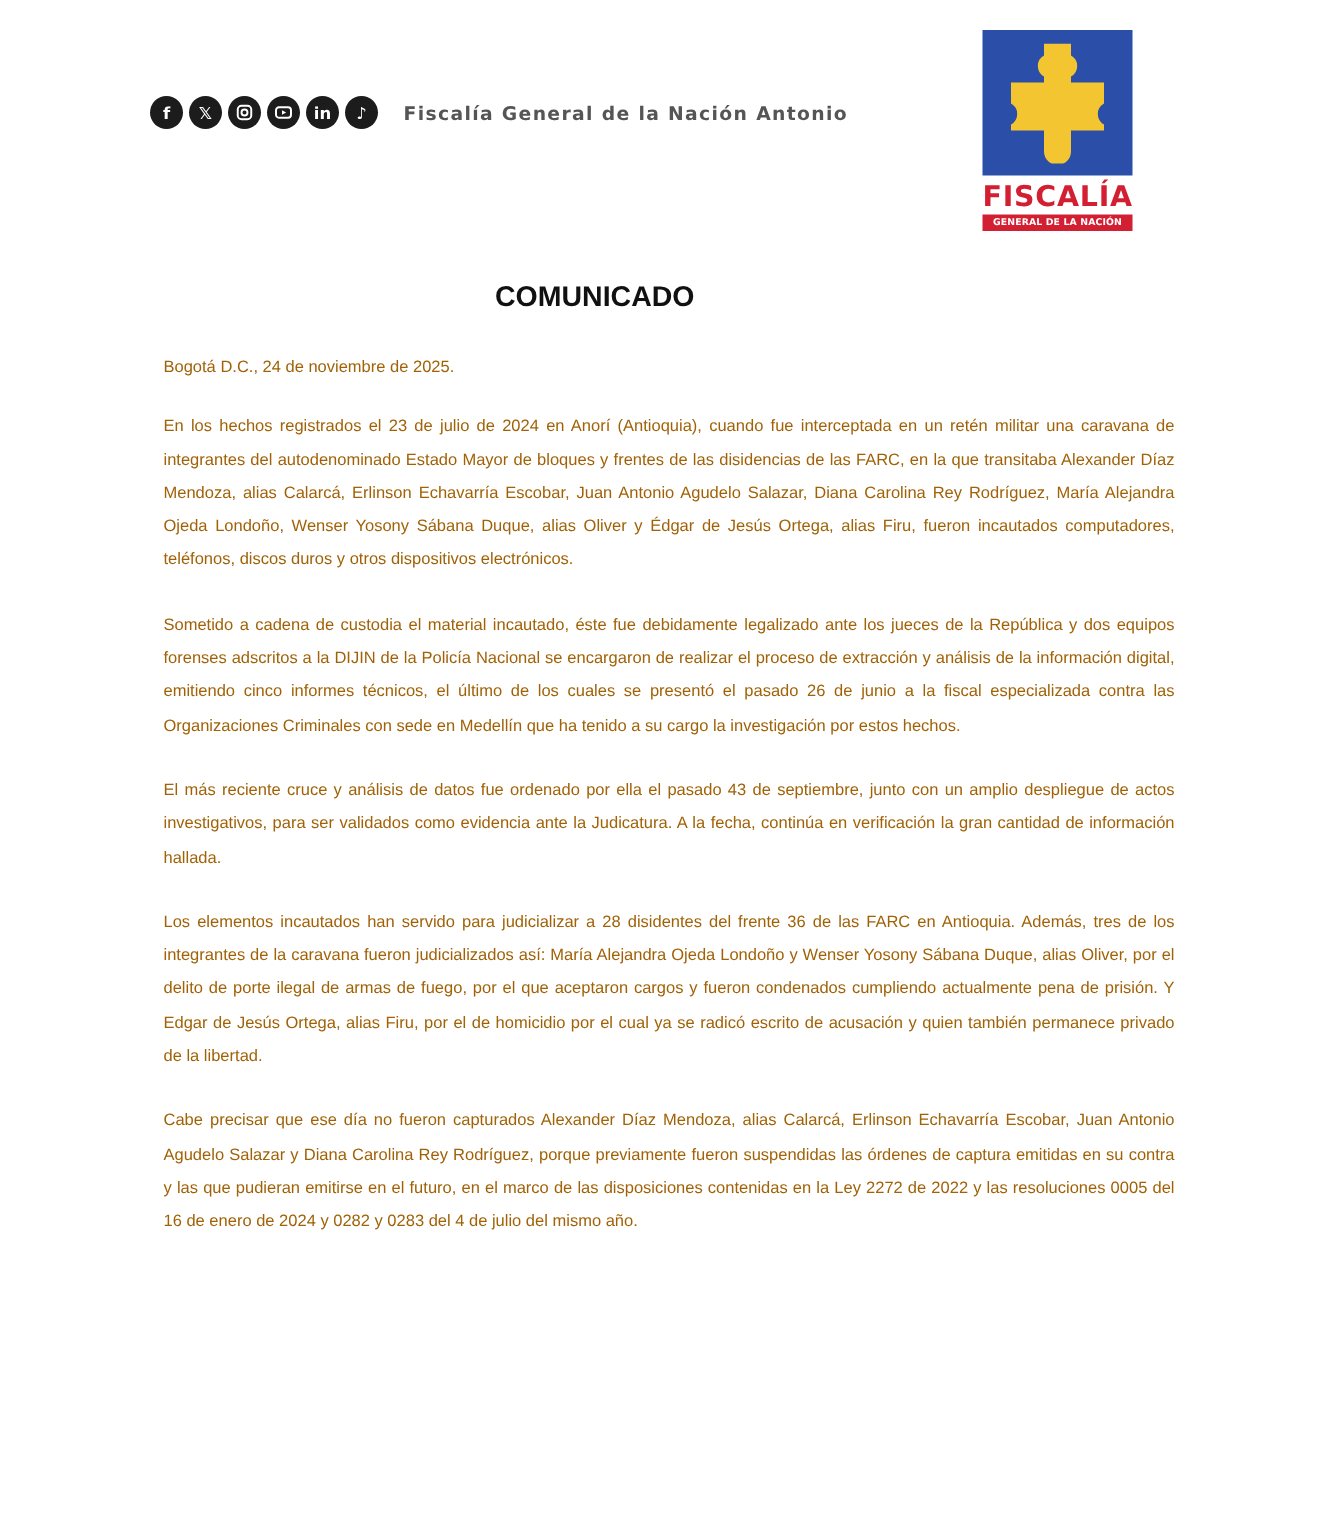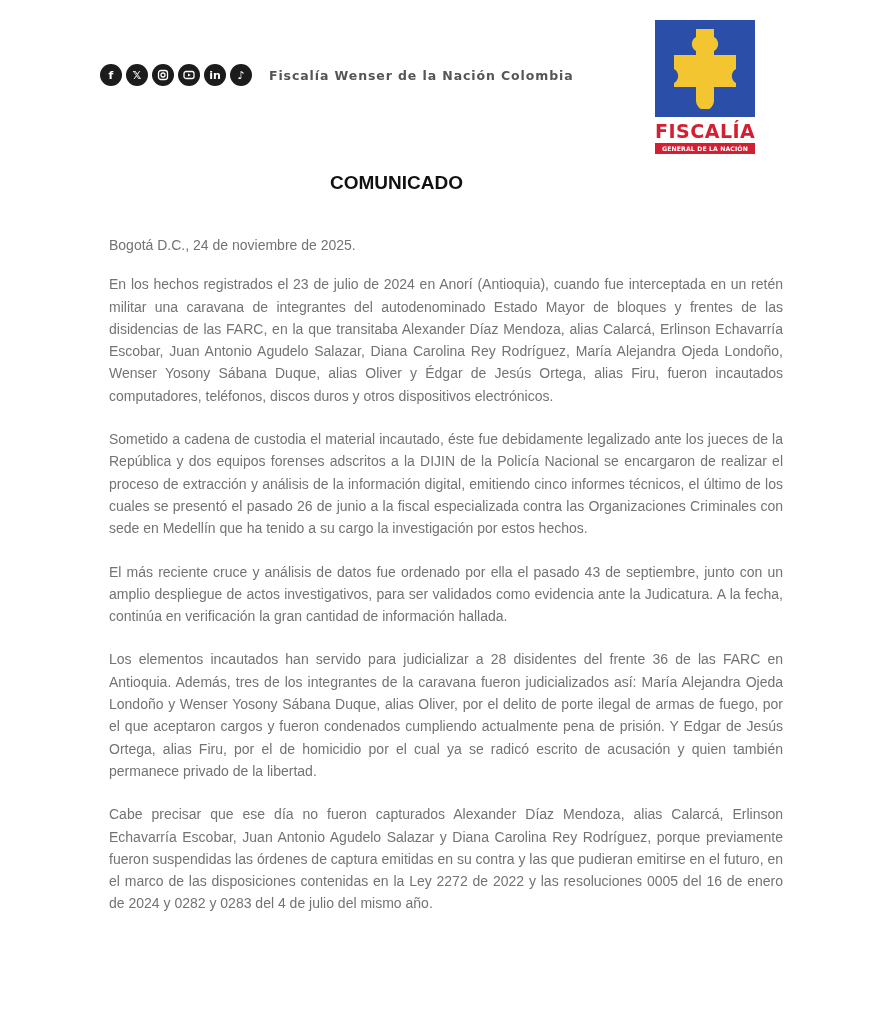--- a/index.html
+++ b/index.html
@@ -6,22 +6,22 @@
   body { width: 885px; height: 1024px; position: relative; overflow: hidden; font-family: "Liberation Sans", sans-serif; color: #1a1a1a; }
   .header { position: absolute; left: 100px; top: 64px; display: flex; align-items: center; }
   .socials { display: flex; gap: 4px; }
   .soc { width: 22px; height: 22px; border-radius: 50%; background: #1c1c1c; color: #fff; display: flex; align-items: center; justify-content: center; font-family: "DejaVu Sans", sans-serif; font-size: 11px; font-weight: bold; }
   .soc svg { width: 12px; height: 12px; }
   .org-name { margin-left: 17px; font-family: "DejaVu Sans", sans-serif; font-size: 12.5px; font-weight: bold; color: #555; letter-spacing: 0.9px; }
   .logo { position: absolute; left: 655px; top: 20px; width: 100px; }
   .logo-box { width: 100px; height: 97px; background: #2b4fa8; display: flex; align-items: center; justify-content: center; }
   .logo-title { margin-top: 4px; text-align: center; font-family: "DejaVu Sans", sans-serif; font-weight: bold; font-size: 19px; color: #d21f32; letter-spacing: 0.5px; line-height: 20px; }
   .logo-sub { margin-top: 2px; background: #d21f32; color: #fff; font-family: "DejaVu Sans", sans-serif; font-size: 6.2px; font-weight: bold; text-align: center; padding: 2px 0; letter-spacing: 0.1px; }
-  .title { position: absolute; left: 0; width: 793px; top: 172px; text-align: center; font-family: "Liberation Sans", sans-serif; font-weight: bold; font-size: 19px; color: #111; }
-  .content { position: absolute; left: 109px; top: 234px; width: 674px; font-family: "Liberation Sans", sans-serif; font-size: 14px; line-height: 22.3px; color: #737373; }
+  .title { position: absolute; left: 0; width: 793px; top: 188px; text-align: center; font-family: "Liberation Sans", sans-serif; font-weight: bold; font-size: 19px; color: #111; }
+  .content { position: absolute; left: 109px; top: 234px; width: 674px; font-family: "Liberation Sans", sans-serif; font-size: 11px; line-height: 22.3px; color: #a16207; }
   .content p { margin: 0 0 21px 0; text-align: justify; }
   .content p.date { text-align: left; margin-bottom: 17px; }
 </style>
 </head>
 <body>
 
 <div class="header">
   <div class="socials">
     <span class="soc">f</span>
     <span class="soc">𝕏</span>
@@ -33,21 +33,21 @@
     </span>
     <span class="soc">
       <svg viewBox="0 0 12 12">
           <rect x="1" y="2.5" width="10" height="7" rx="2" fill="none" stroke="#fff" stroke-width="1.3"></rect>
           <path d="M5 4.5 L7.8 6 L5 7.5Z" fill="#fff"></path>
         </svg>
     </span>
     <span class="soc">in</span>
     <span class="soc">♪</span>
   </div>
-  <span class="org-name">Fiscalía Wenser de la Nación Colombia</span>
+  <span class="org-name">Fiscalía General de la Nación Antonio</span>
 </div>
 
 <div class="logo">
   <div class="logo-box">
     <svg width="62" height="80" viewBox="0 0 62 80">
       <path fill="#f2c531" d="M22 0 h18 v8 a8 8 0 0 1 0 14 v4 h22 v14 a8 8 0 0 0 0 14 v4 h-22 v14 a8 8 0 0 1 -18 0 v-14 h-22 v-4 a8 8 0 0 0 0 -14 v-14 h22 v-4 a8 8 0 0 1 0 -14 z"></path>
     </svg>
   </div>
   <div class="logo-title">FISCALÍA</div>
   <div class="logo-sub">GENERAL DE LA NACIÓN</div>

